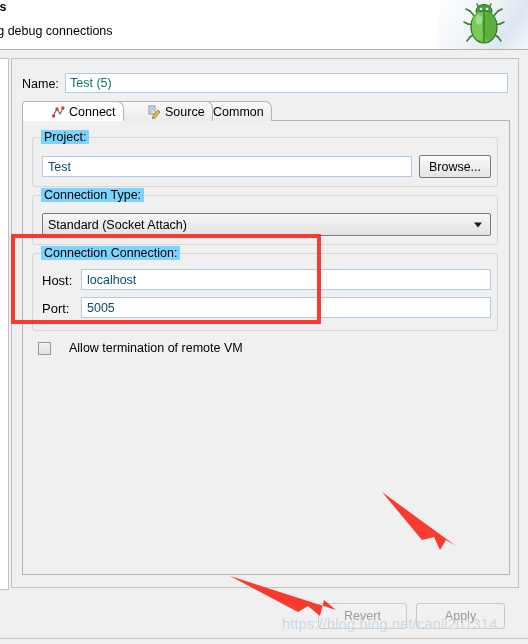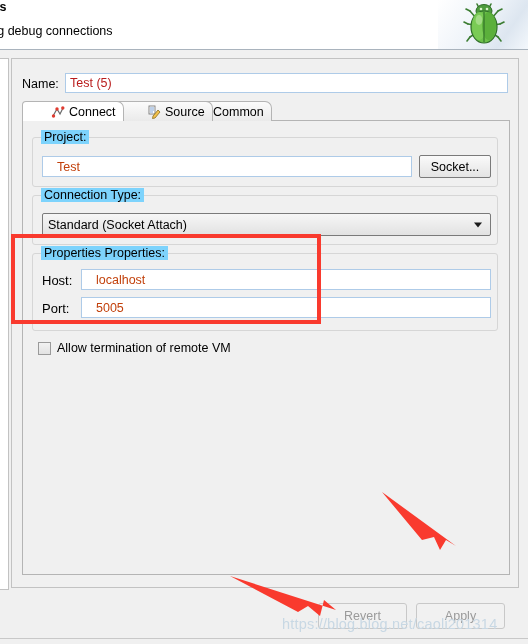--- a/index.html
+++ b/index.html
@@ -101,21 +101,21 @@
     position: absolute;
     left: 43px; top: 0;
     width: 443px; height: 20px;
     background: #ffffff;
     border: 1px solid #aecbe8;
     box-sizing: border-box;
     font-family: "Liberation Sans", sans-serif;
     font-size: 12.5px;
     padding: 0 4px;
     line-height: 18px;
-    color: #b91c1c;
+    color: #0f766e;
     outline: none;
   }
 
   
   .tabstrip {
     position: absolute;
     left: 10px; top: 42px;
     width: 488px; height: 20px;
   }
   .tab {
@@ -176,22 +176,22 @@
   .grp-conntype { left: 9px; top: 74px; width: 466px; height: 50px; }
   .grp-connprops { left: 9px; top: 132px; width: 466px; height: 78px; }
 
   .text-input {
     position: absolute;
     background: #ffffff;
     border: 1px solid #aecbe8;
     box-sizing: border-box;
     font-family: "Liberation Sans", sans-serif;
     font-size: 12.5px;
-    padding: 0 14px;
-    color: #c2410c;
+    padding: 0 5px;
+    color: #0c4a6e;
     outline: none;
   }
   .project-input { left: 9px; top: 18px; width: 370px; height: 21px; }
   .browse-btn {
     position: absolute;
     left: 386px; top: 17px;
     width: 72px; height: 23px;
     background: linear-gradient(#fafafa, #e4e4e4);
     border: 1px solid #7a7a7a;
     border-radius: 2px;
@@ -234,21 +234,21 @@
   .lbl-host { left: 9px; top: 19px; }
   .lbl-port { left: 9px; top: 47px; }
   .inp-host { left: 48px; top: 15px; width: 410px; height: 21px; }
   .inp-port { left: 48px; top: 43px; width: 410px; height: 21px; }
 
   .checkrow {
     position: absolute;
     left: 15px; top: 220px;
     display: flex;
     align-items: center;
-    gap: 6px;
+    gap: 18px;
     font-size: 12.5px;
   }
   .checkbox {
     width: 13px; height: 13px;
     background: linear-gradient(#f2f2f2, #e2e2e2);
     border: 1px solid #9a9a9a;
     box-sizing: border-box;
   }
 
   
@@ -377,33 +377,33 @@
         </svg>
         <span>Common</span>
       </div>
     </div>
 
     <div class="tab-body">
 
       <div class="group grp-project">
         <span class="group-title">Project:</span>
         <input class="text-input project-input" type="text" value="Test" style="">
-        <button class="browse-btn">Socket...</button>
+        <button class="browse-btn">Browse...</button>
       </div>
 
       <div class="group grp-conntype">
         <span class="group-title">Connection Type:</span>
         <div class="combo">
           <span>Standard (Socket Attach)</span>
           <span class="combo-arrow"></span>
         </div>
       </div>
 
       <div class="group grp-connprops">
-        <span class="group-title">Properties Properties:</span>
+        <span class="group-title">Connection Connection:</span>
         <span class="prop-label lbl-host">Host:</span>
         <input class="text-input inp-host" type="text" value="localhost" style="">
         <span class="prop-label lbl-port">Port:</span>
         <input class="text-input inp-port" type="text" value="5005" style="">
       </div>
 
       <div class="checkrow">
         <span class="checkbox"></span>
         <span>Allow termination of remote VM</span>
       </div>

